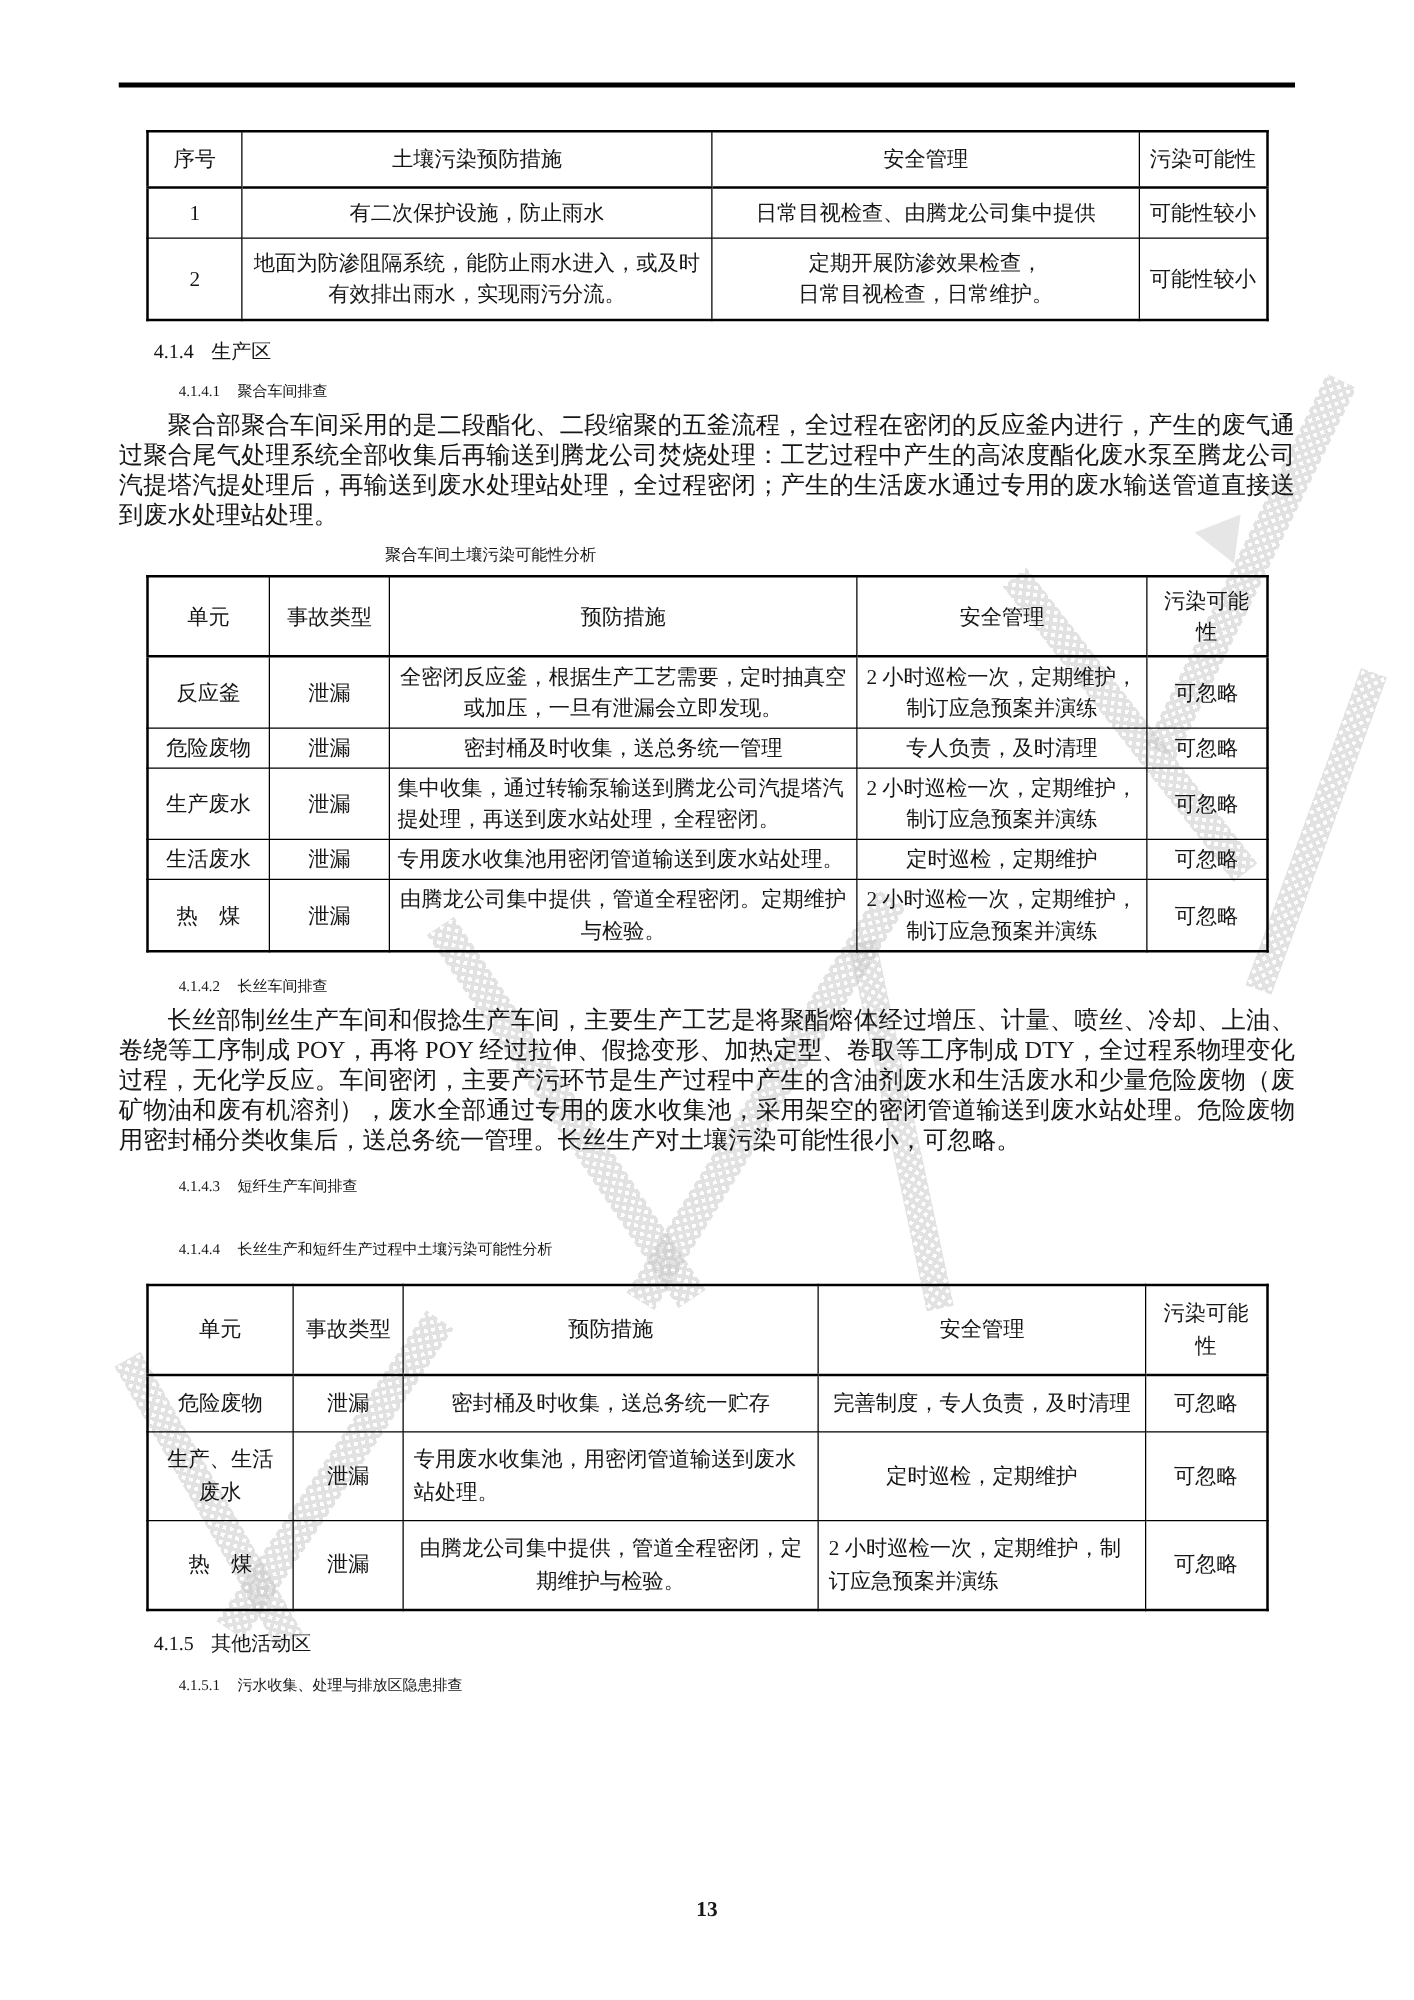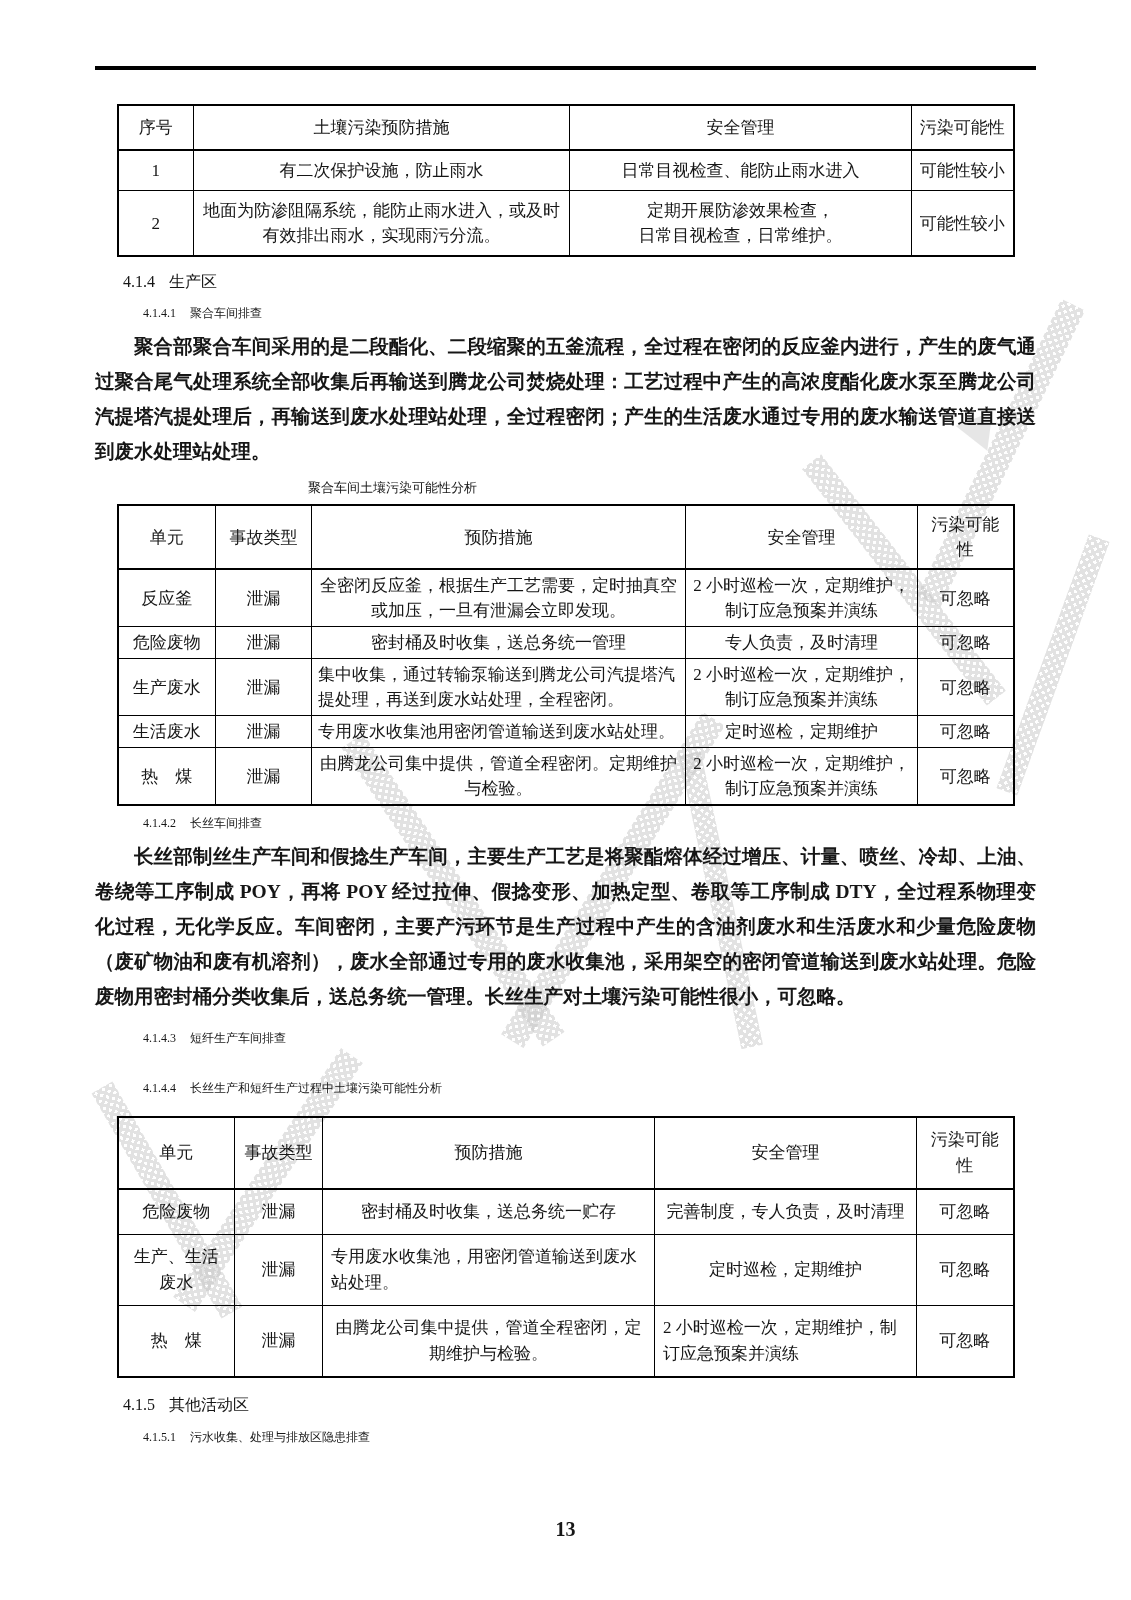--- a/index.html
+++ b/index.html
@@ -30,29 +30,29 @@
   .tbl3{font-size:17px;line-height:26px;margin-top:14px;}
   .tbl3 th{padding:9px 8px;}
   .tbl3 td{padding:9px 8px;}
   .ta-l{text-align:left;}
   .prewrap{white-space:pre-line;}
   .h2{font-size:16px;line-height:28px;padding-left:28px;}
   .h3{font-size:12px;line-height:28px;padding-left:48px;}
   .h2 .ht,.h3 .ht{margin-left:14px;}
   .mt-414{margin-top:11px;}
   .mt-4141{margin-top:3px;}
-  .mt-4142{margin-top:3px;}
+  .mt-4142{margin-top:13px;}
   .mt-4143{margin-top:10px;}
   .mt-4144{margin-top:22px;}
   .mt-415{margin-top:13px;}
   .mt-4151{margin-top:4px;}
-  .para{font-size:19.5px;line-height:35px;text-align:justify;text-indent:2em;margin:2px 0 0 0;font-weight:bold;}
+  .para{font-size:19.5px;line-height:24px;text-align:justify;text-indent:2em;margin:2px 0 0 0;}
   .caption{font-size:13px;line-height:27px;padding-left:213px;margin-top:5px;}
   .pagenum{position:absolute;left:0;top:1518px;width:1131px;text-align:center;
-           font-size:20px;font-weight:bold;z-index:2;}
+           font-size:17px;font-weight:bold;z-index:2;}
 </style>
 </head>
 <body>
 
 <div class="page">
 
   <div class="wm-layer">
     <div class="wm" style="left:988px;top:288px;width:26px;height:330px;transform:rotate(26deg);"></div>
     <div class="wm-tri" style="left:962px;top:408px;transform:rotate(38deg);"></div>
     <div class="wm" style="left:892px;top:430px;width:24px;height:300px;transform:rotate(-38deg);"></div>
@@ -78,21 +78,21 @@
       <tbody>
           <tr>
         <th>序号</th>
         <th>土壤污染预防措施</th>
         <th>安全管理</th>
         <th>污染可能性</th>
       </tr>
       <tr>
         <td>1</td>
         <td>有二次保护设施，防止雨水</td>
-        <td>日常目视检查、能防止雨水进入</td>
+        <td>日常目视检查、由腾龙公司集中提供</td>
         <td>可能性较小</td>
       </tr>
       <tr>
         <td>2</td>
         <td>地面为防渗阻隔系统，能防止雨水进入，或及时有效排出雨水，实现雨污分流。</td>
         <td class="prewrap">定期开展防渗效果检查，
 日常目视检查，日常维护。</td>
         <td>可能性较小</td>
       </tr>
     </tbody>

